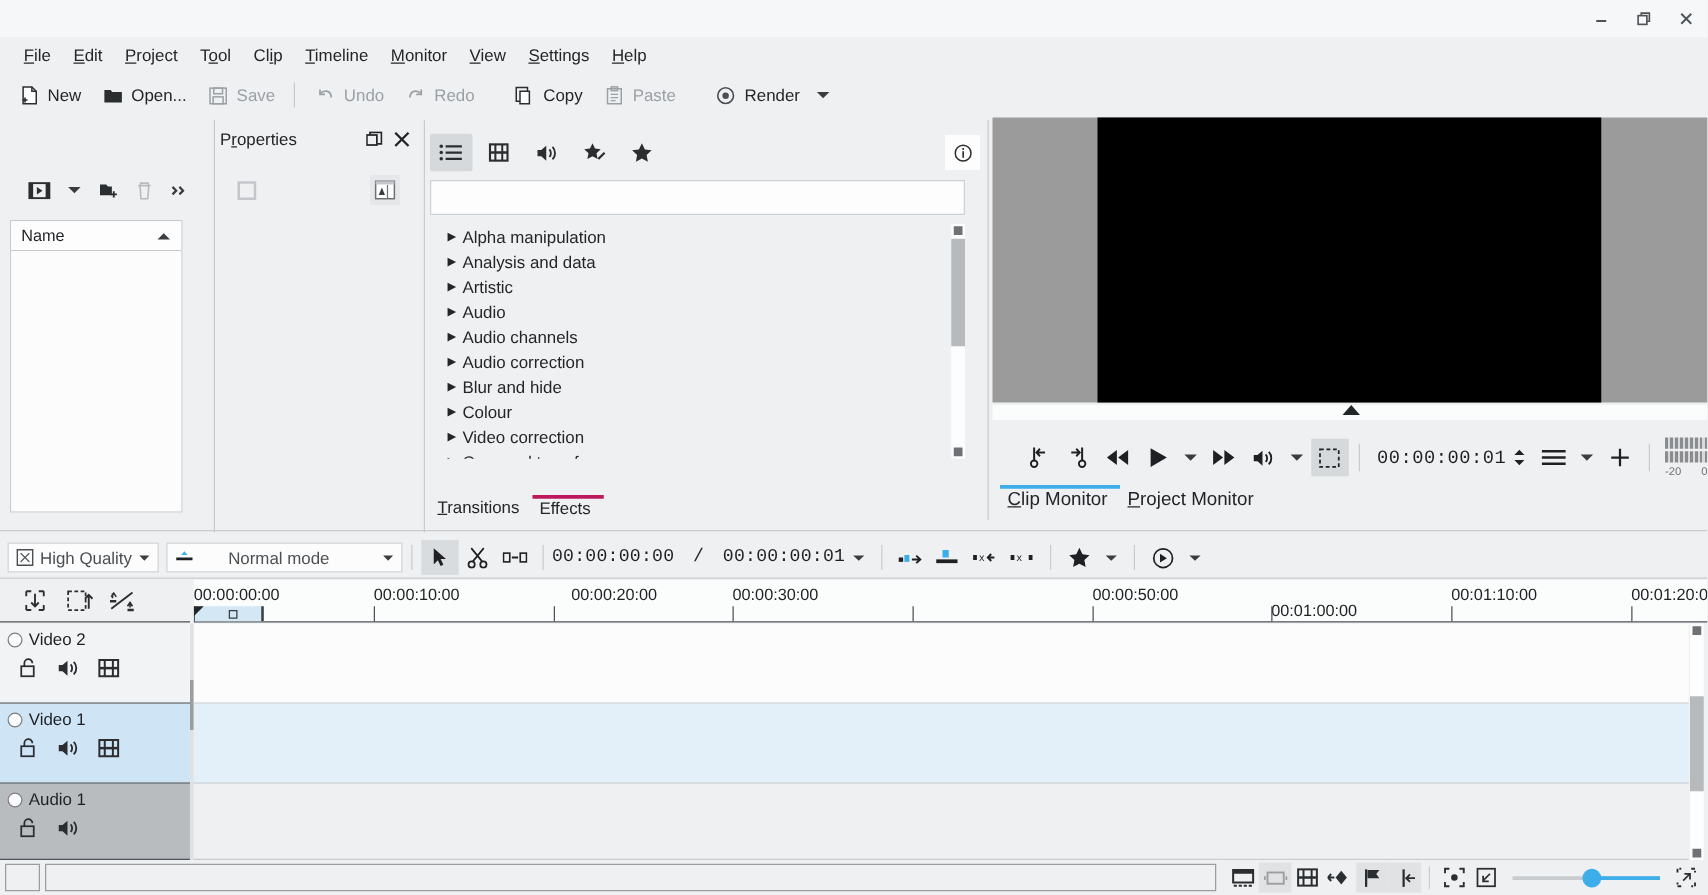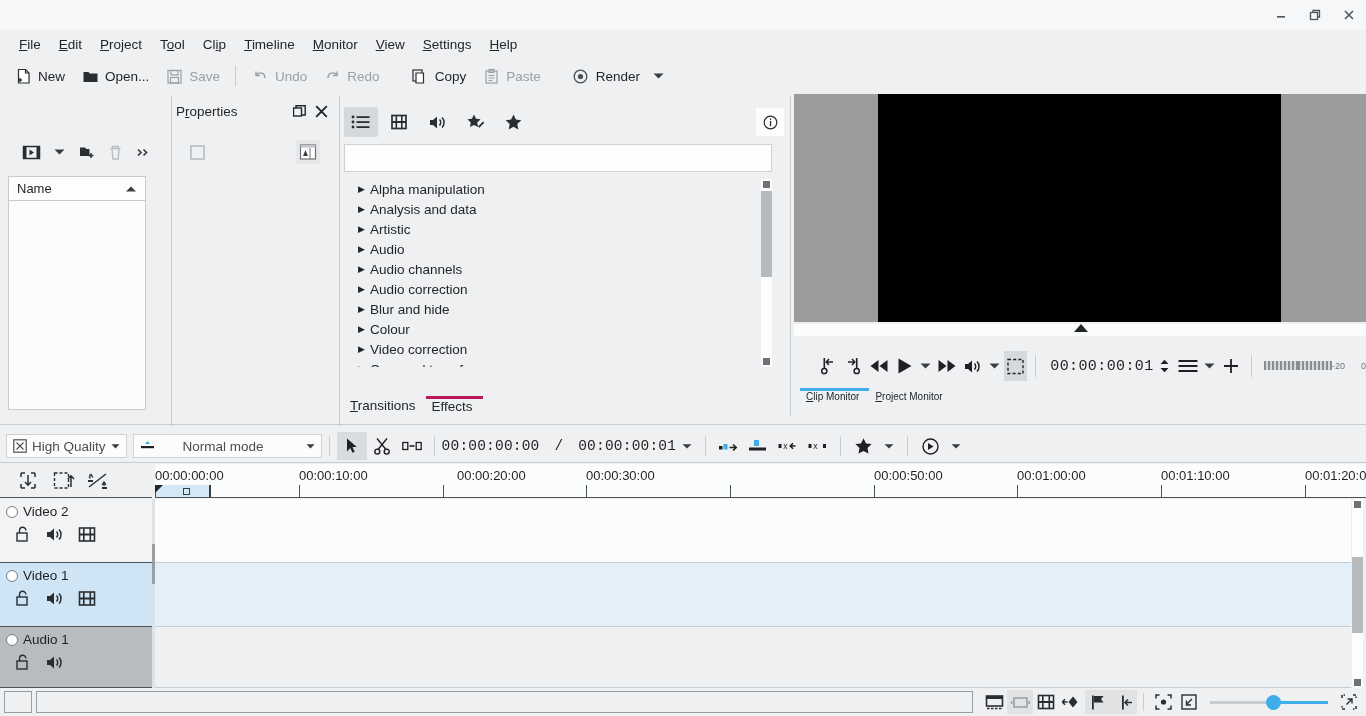--- a/index.html
+++ b/index.html
@@ -141,29 +141,29 @@
   }
   .mbtn { width: 30px; height: 30px; display: flex; align-items: center; justify-content: center; color: #1f2023; }
   .mbtn.narrow { width: 20px; }
   .mbtn.active { background: #d6d9dc; }
   .mtimecode {
     font-family: "Liberation Mono", monospace; font-size: 15px; color: #1f2023;
     letter-spacing: .4px; margin-left: 6px;
   }
   .spinarrows { display: flex; flex-direction: column; gap: 2px; margin-left: 4px; color: #1f2023; }
   .msep { width: 1px; height: 22px; background: #c9cccf; margin: 0 6px; }
-  .audiometer { margin-left: 4px; display: flex; flex-direction: row; align-items: flex-start; }
+  .audiometer { margin-left: 4px; display: flex; flex-direction: column; align-items: flex-start; }
   .ambar {
     width: 34px; height: 9px; margin-bottom: 2px;
     background: repeating-linear-gradient(90deg, #8a8d90 0 2px, #d7d9db 2px 4px);
   }
   .amlabels { display: flex; justify-content: space-between; width: 34px; font-size: 9px; color: #6e7276; }
   .monitortabs {
     position: absolute; left: 794px; top: 388px; width: 572px; height: 24px;
-    display: flex; align-items: flex-start; font-size: 10px; padding-left: 6px;
+    display: flex; align-items: flex-start; font-size: 15px; padding-left: 6px;
   }
   .mtab { padding: 3px 10px 0 6px; color: #232629; }
   .mtab.active { border-top: 3px solid #3daee9; padding-top: 0; }
 
   
   .tlbar {
     position: absolute; left: 0; top: 430px; width: 1366px; height: 32px;
     display: flex; align-items: center; padding-left: 6px;
   }
   .combo {
@@ -833,21 +833,21 @@
           <div class="tlabel" style="left: 144px;">00:00:10:00</div>
           <div class="tick" style="left: 144px;"></div>
           <div class="tlabel" style="left: 302px;">00:00:20:00</div>
           <div class="tick" style="left: 288px;"></div>
           <div class="tlabel" style="left: 431px;">00:00:30:00</div>
           <div class="tick" style="left: 431px;"></div>
           <div class="tlabel" style="left: 575px; margin-top: 41px;">00:00:40:00</div>
           <div class="tick" style="left: 575px;"></div>
           <div class="tlabel" style="left: 719px;">00:00:50:00</div>
           <div class="tick" style="left: 719px;"></div>
-          <div class="tlabel" style="left: 862px;">00:01:00:00</div>
+          <div class="tlabel" style="left: 862px; margin-top: 13px;">00:01:00:00</div>
           <div class="tick" style="left: 862px;"></div>
           <div class="tlabel" style="left: 1006px;">00:01:10:00</div>
           <div class="tick" style="left: 1006px;"></div>
           <div class="tlabel" style="left: 1150px;">00:01:20:00</div>
           <div class="tick" style="left: 1150px;"></div>
         </div>
       <div class="zoombar">
         <div class="handle"></div>
       </div>
       <div class="playhead-tri"></div>

